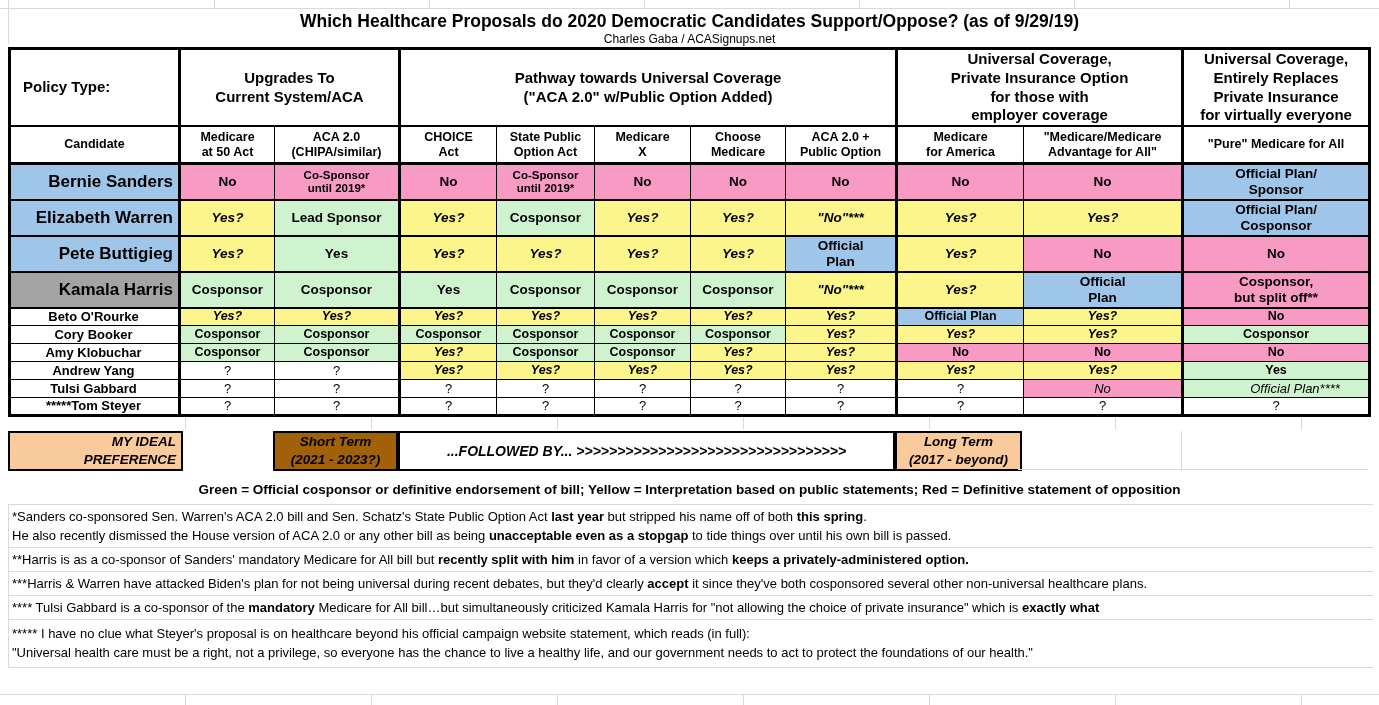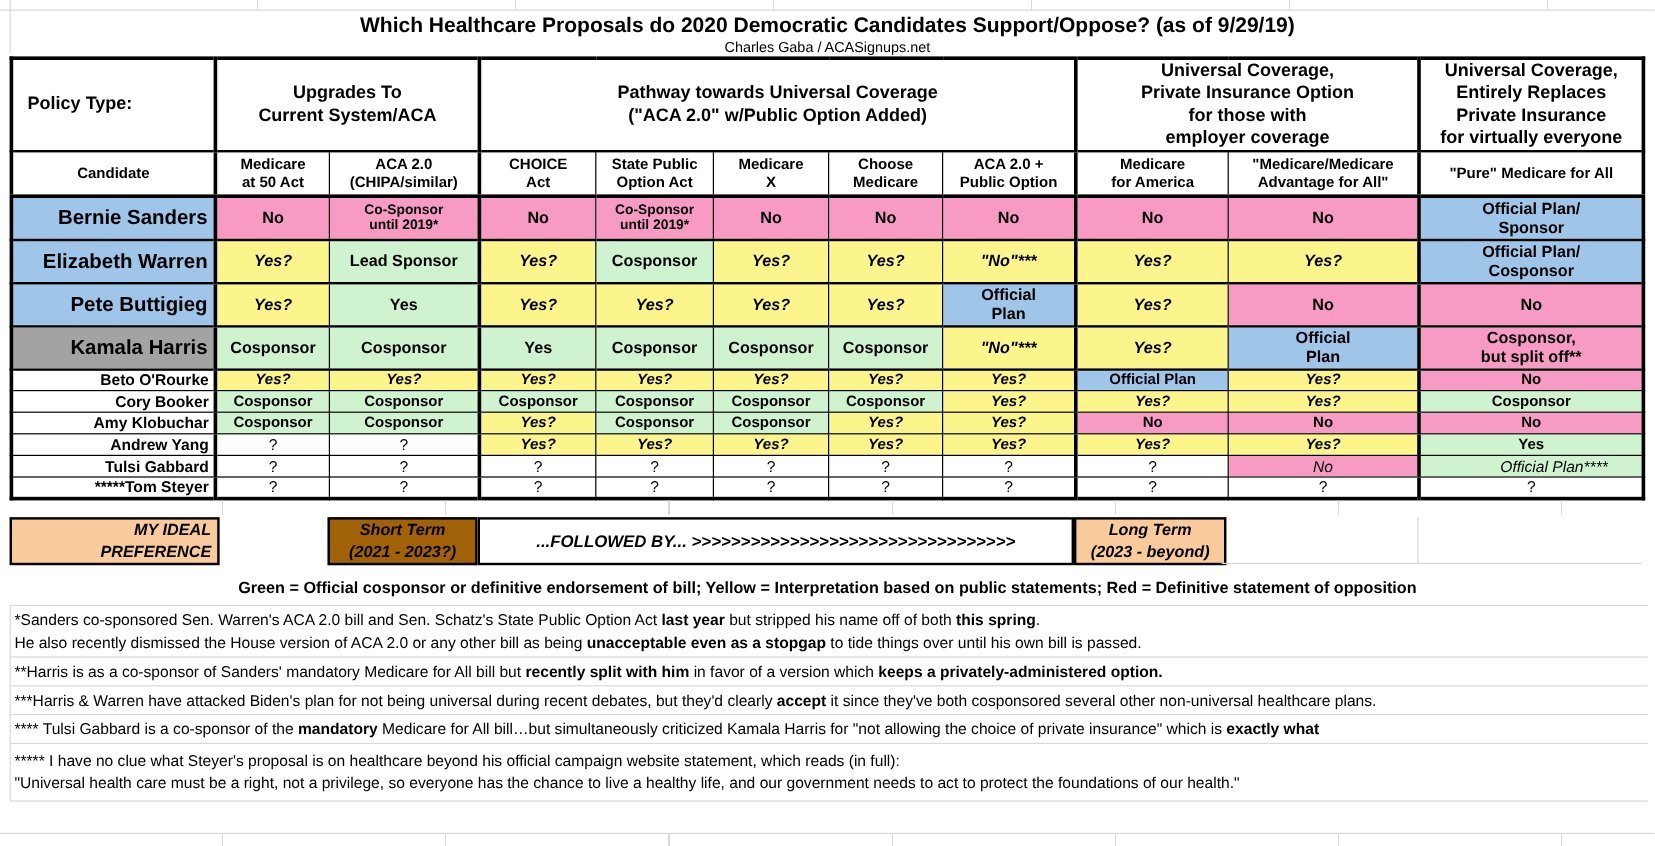--- a/index.html
+++ b/index.html
@@ -25,21 +25,21 @@
   .gl{border-left-width:3px !important;}
   tr.groups th{height:72px;font-size:15px;font-weight:bold;line-height:1.25;border-bottom-width:2px;}
   th.policy-h{text-align:left;padding-left:12px;font-size:14.5px;}
   th.group-sm{font-size:12.5px;line-height:1.3;}
   tr.cols th{height:35px;font-size:12.5px;font-weight:bold;line-height:1.2;border-bottom-width:3px;}
   tr.major{height:36px;}
   tr.major td{border-bottom-width:2px;font-size:13.5px;font-weight:bold;line-height:1.15;}
   tr.major td.name{font-size:17px;text-align:right;padding-right:5px;}
   tr.minor{height:18px;}
   tr.minor td{font-size:12.5px;font-weight:bold;line-height:1.05;}
-  tr.minor td.name{font-size:13px;text-align:right;padding-right:4px;}
+  tr.minor td.name{font-size:13px;padding-right:4px;}
   .f-i{font-style:italic;}
   .f-sm{font-size:11.5px !important;line-height:1.1 !important;}
   .f-q{font-weight:normal !important;font-size:13px !important;}
 
   .pref-row{position:relative;margin-left:8px;width:1360px;height:42px;margin-top:2px;}
   .pref-cell{position:absolute;top:0;height:36px;border:2px solid #000;display:flex;align-items:center;
       justify-content:center;font-weight:bold;font-style:italic;font-size:13.5px;line-height:1.3;
       white-space:pre-line;text-align:center;}
   .pref-ideal{left:0;width:166px;justify-content:flex-end;text-align:right;padding-right:5px;}
   .pref-short{left:265px;width:121px;}
@@ -259,21 +259,21 @@
 
 <div class="tick-strip strip-gap" style="height:12px;background:repeating-linear-gradient(90deg, transparent 0 185px, #d9d9d9 185px 186px);"></div>
 
 <div class="pref-row">
   <div class="pref-cell pref-ideal orange" style="background: rgb(249, 203, 156);">MY IDEAL
 PREFERENCE</div>
   <div class="pref-cell pref-short orange" style="background: #a16207;">Short Term
 (2021 - 2023?)</div>
   <div class="pref-cell pref-follow">...FOLLOWED BY... &gt;&gt;&gt;&gt;&gt;&gt;&gt;&gt;&gt;&gt;&gt;&gt;&gt;&gt;&gt;&gt;&gt;&gt;&gt;&gt;&gt;&gt;&gt;&gt;&gt;&gt;&gt;&gt;&gt;&gt;&gt;&gt;&gt;</div>
   <div class="pref-cell pref-long orange" style="background: rgb(249, 203, 156);">Long Term
-(2023 - beyond)</div>
+(2017 - beyond)</div>
   <div class="pref-grid-v"></div>
   <div class="pref-grid-h"></div>
 </div>
 
 <div class="legend">Green = Official cosponsor or definitive endorsement of bill; Yellow = Interpretation based on public statements; Red = Definitive statement of opposition</div>
 
 <div class="footnotes">
     <div class="fblock">
       <div class="fline"><span>*Sanders co-sponsored Sen. Warren's ACA 2.0 bill and Sen. Schatz's State Public Option Act </span><b>last year</b><span> but stripped his name off of both </span><b>this spring</b><span>.</span></div>
       <div class="fline"><span>He also recently dismissed the House version of ACA 2.0 or any other bill as being </span><b>unacceptable even as a stopgap</b><span> to tide things over until his own bill is passed.</span></div>

